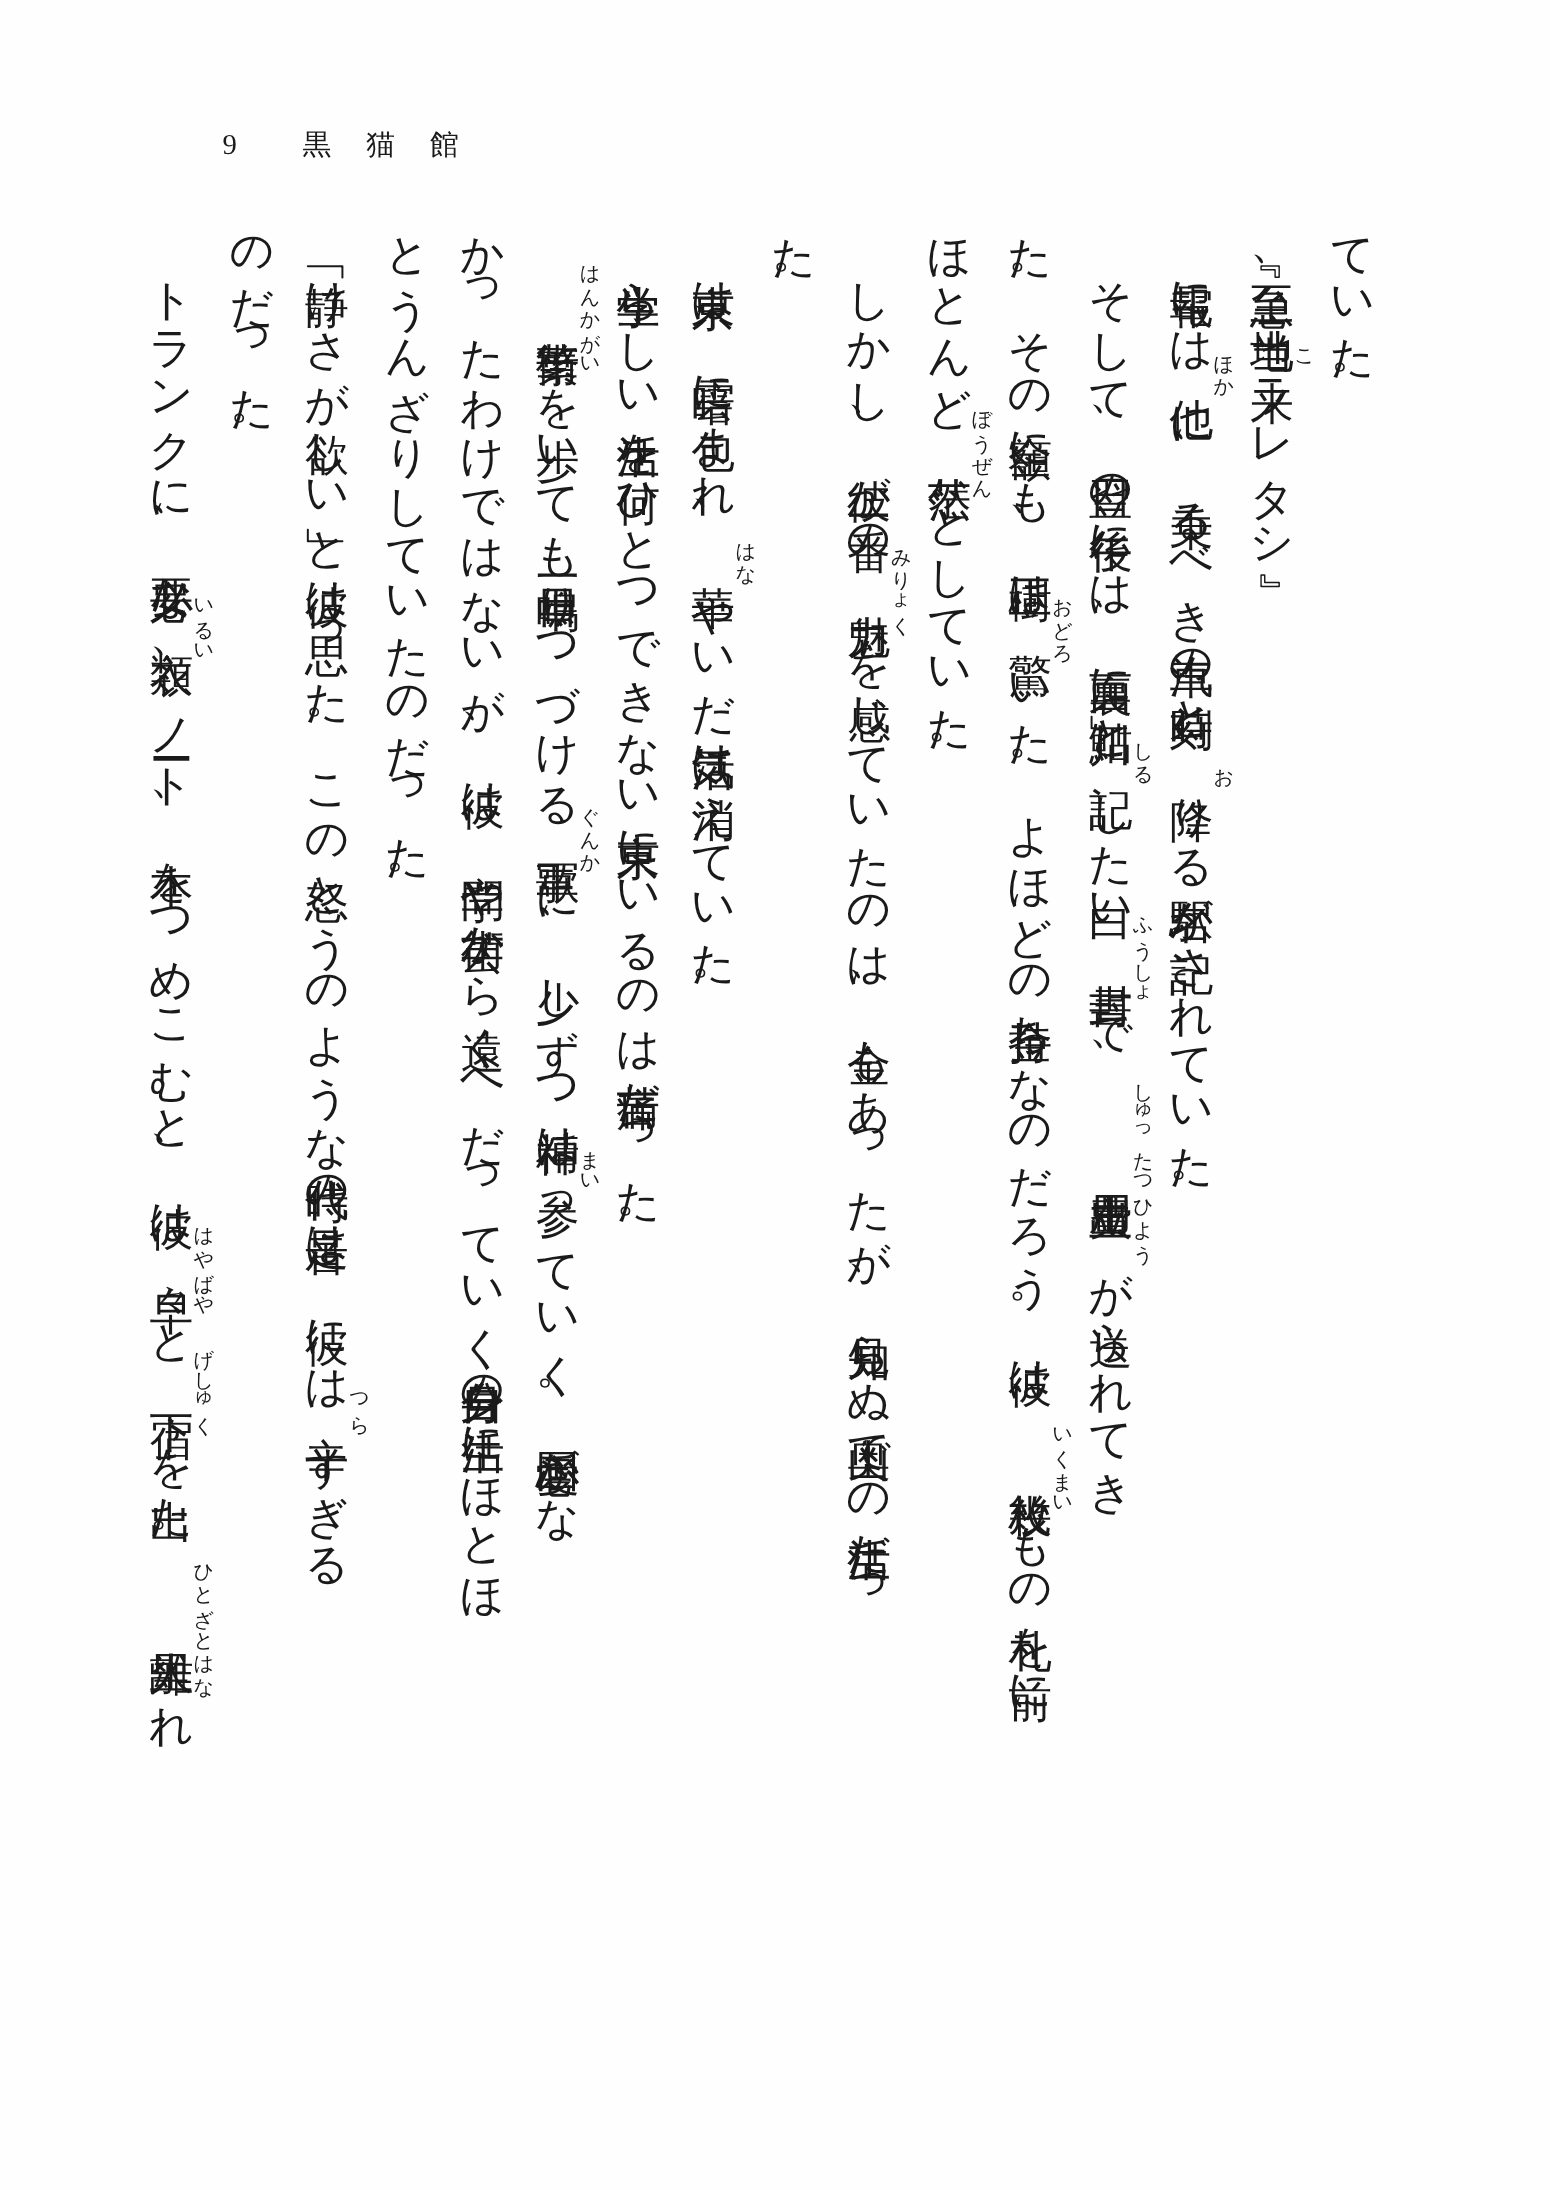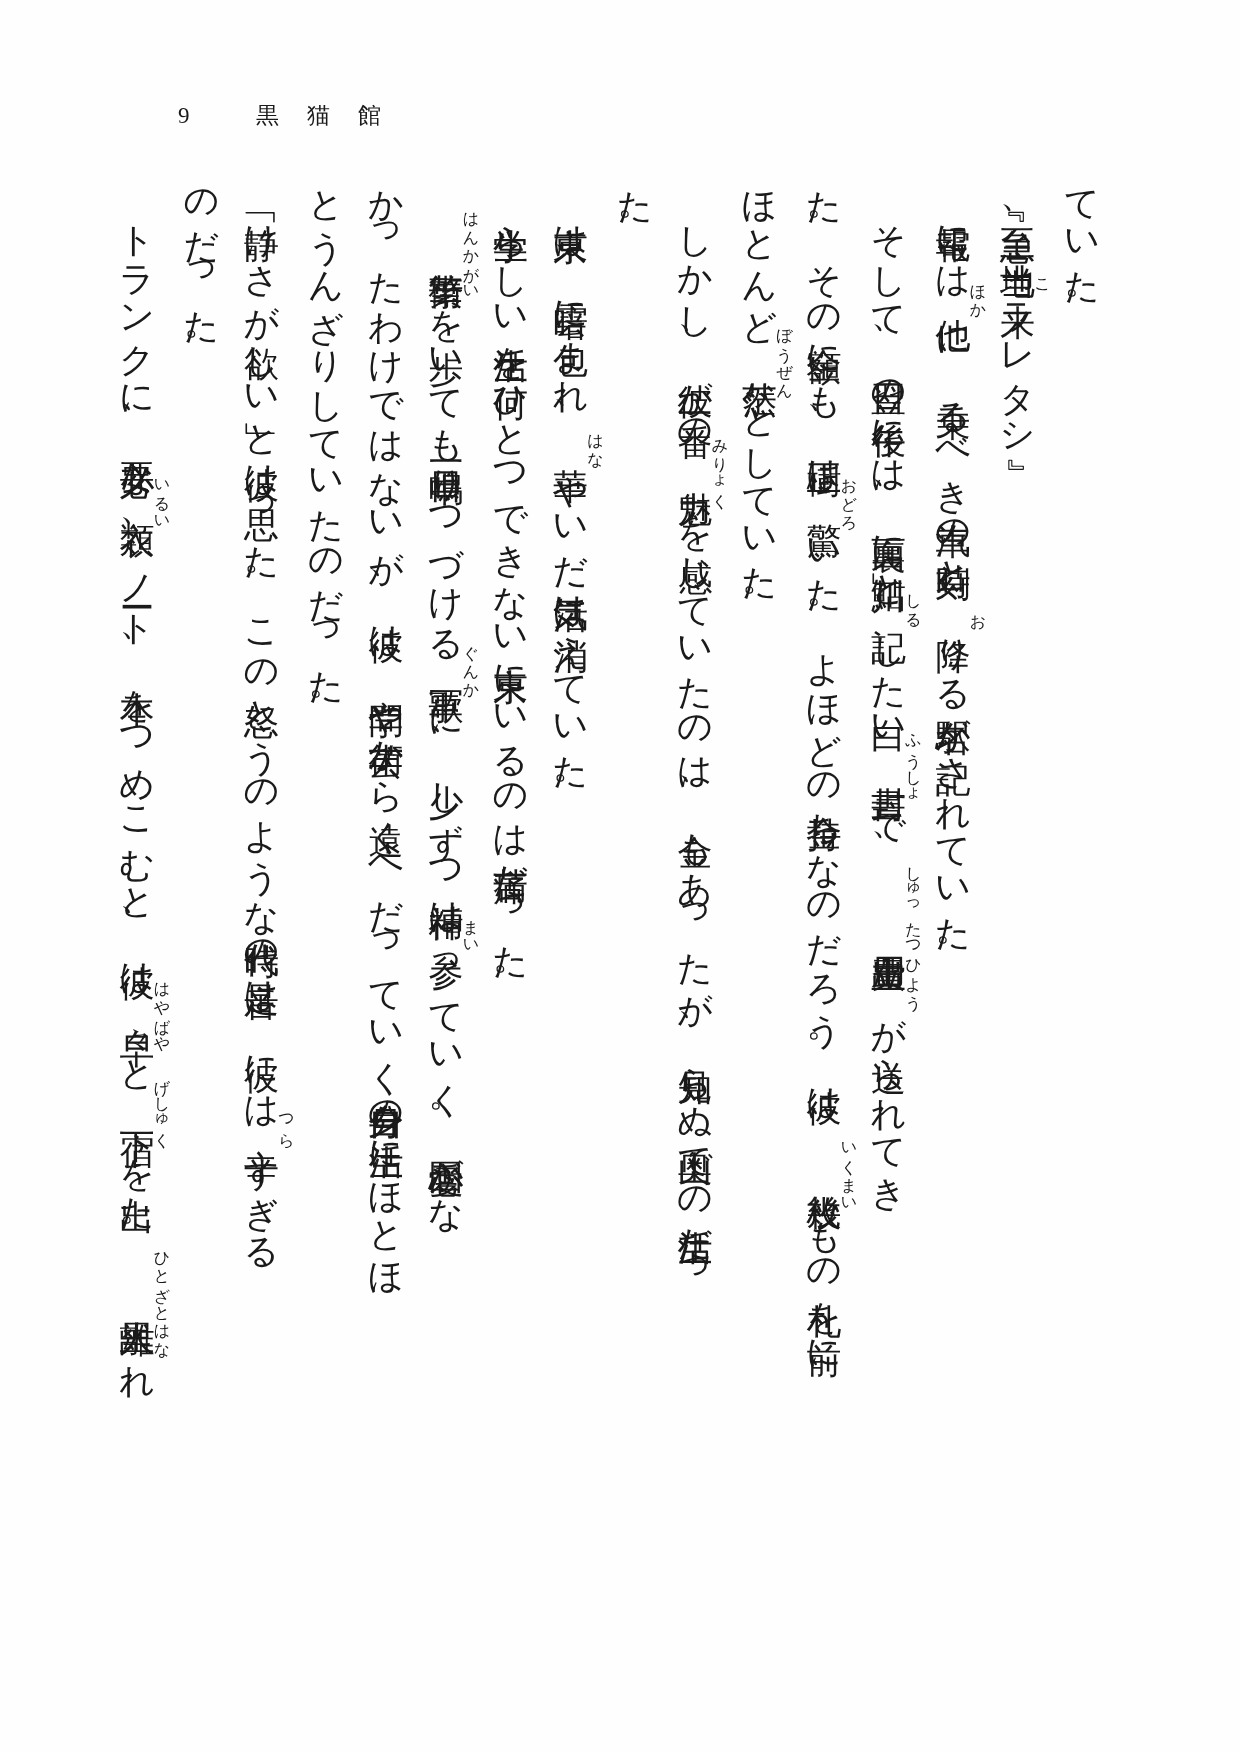--- a/index.html
+++ b/index.html
@@ -25,21 +25,21 @@
     font-size: 23px;
     line-height: 26px;
   }
   .page-num {
     position: absolute;
     left: 178px;
     top: 0;
   }
   .head-title {
     position: absolute;
-    left: 256px;
+    left: 242px;
     top: 0;
     letter-spacing: 2.5px;
   }
   
   .text-body {
     position: absolute;
     top: 166px;
     right: 129px;
     width: 960px;
     height: 1400px;

